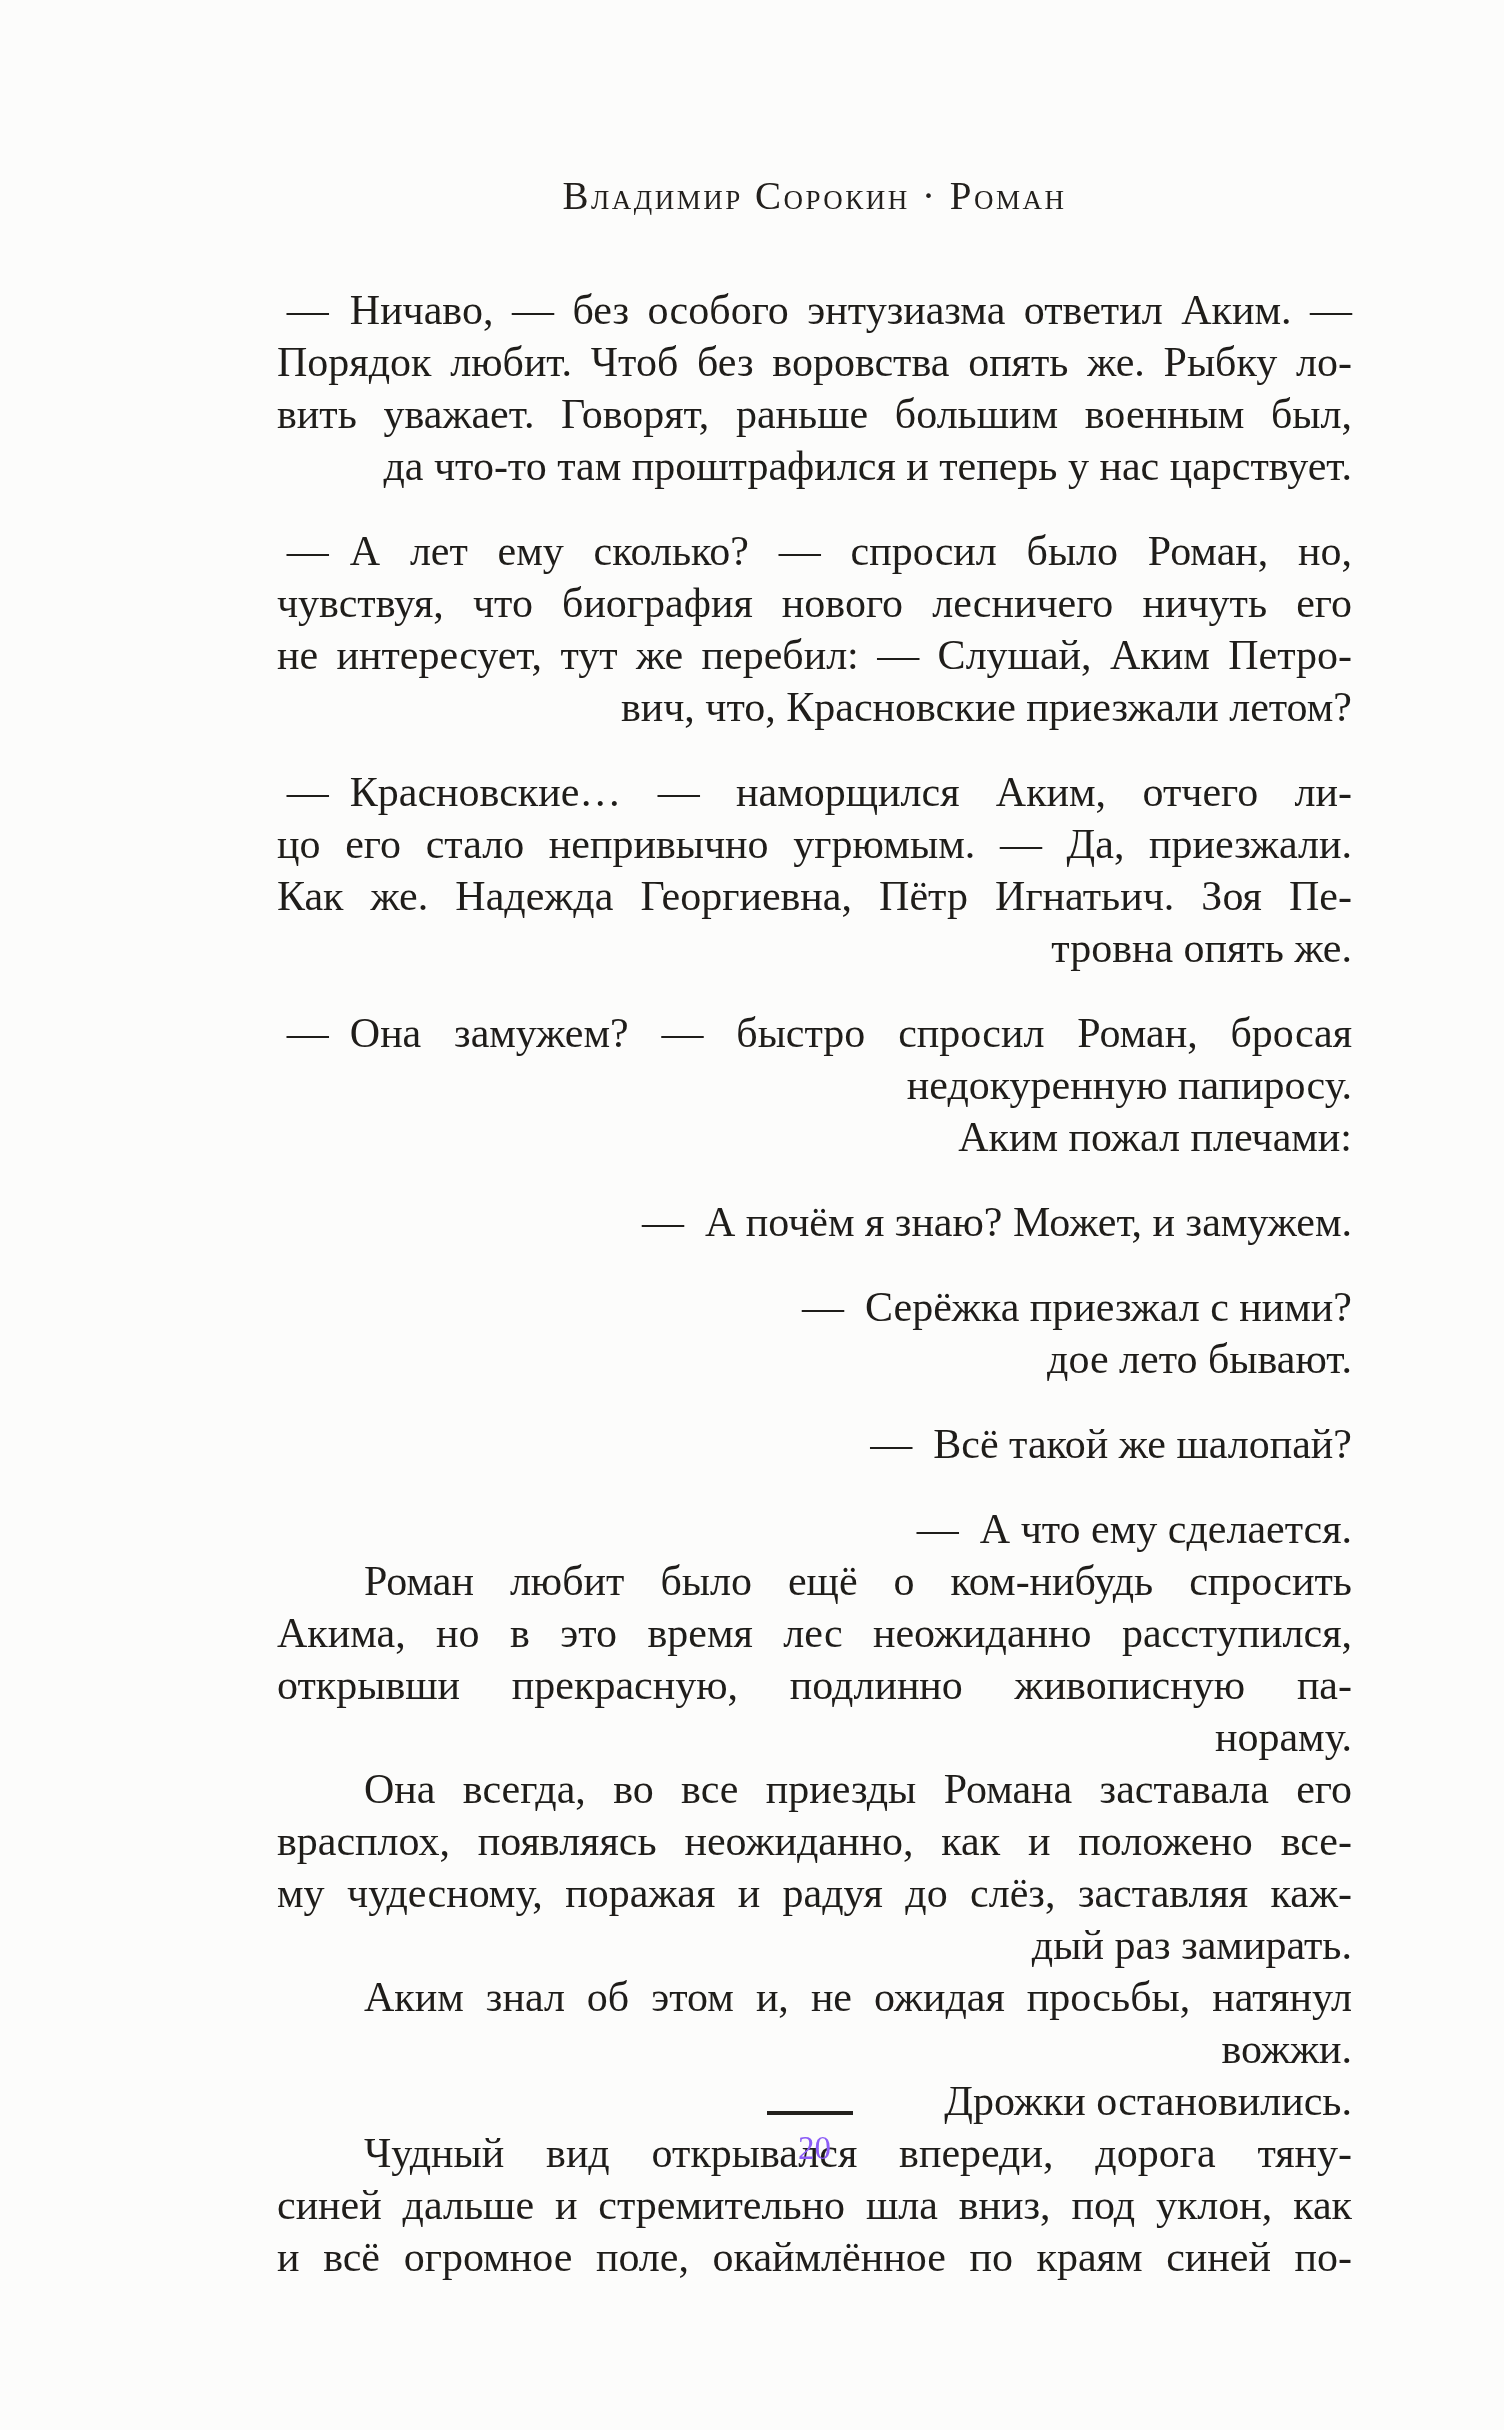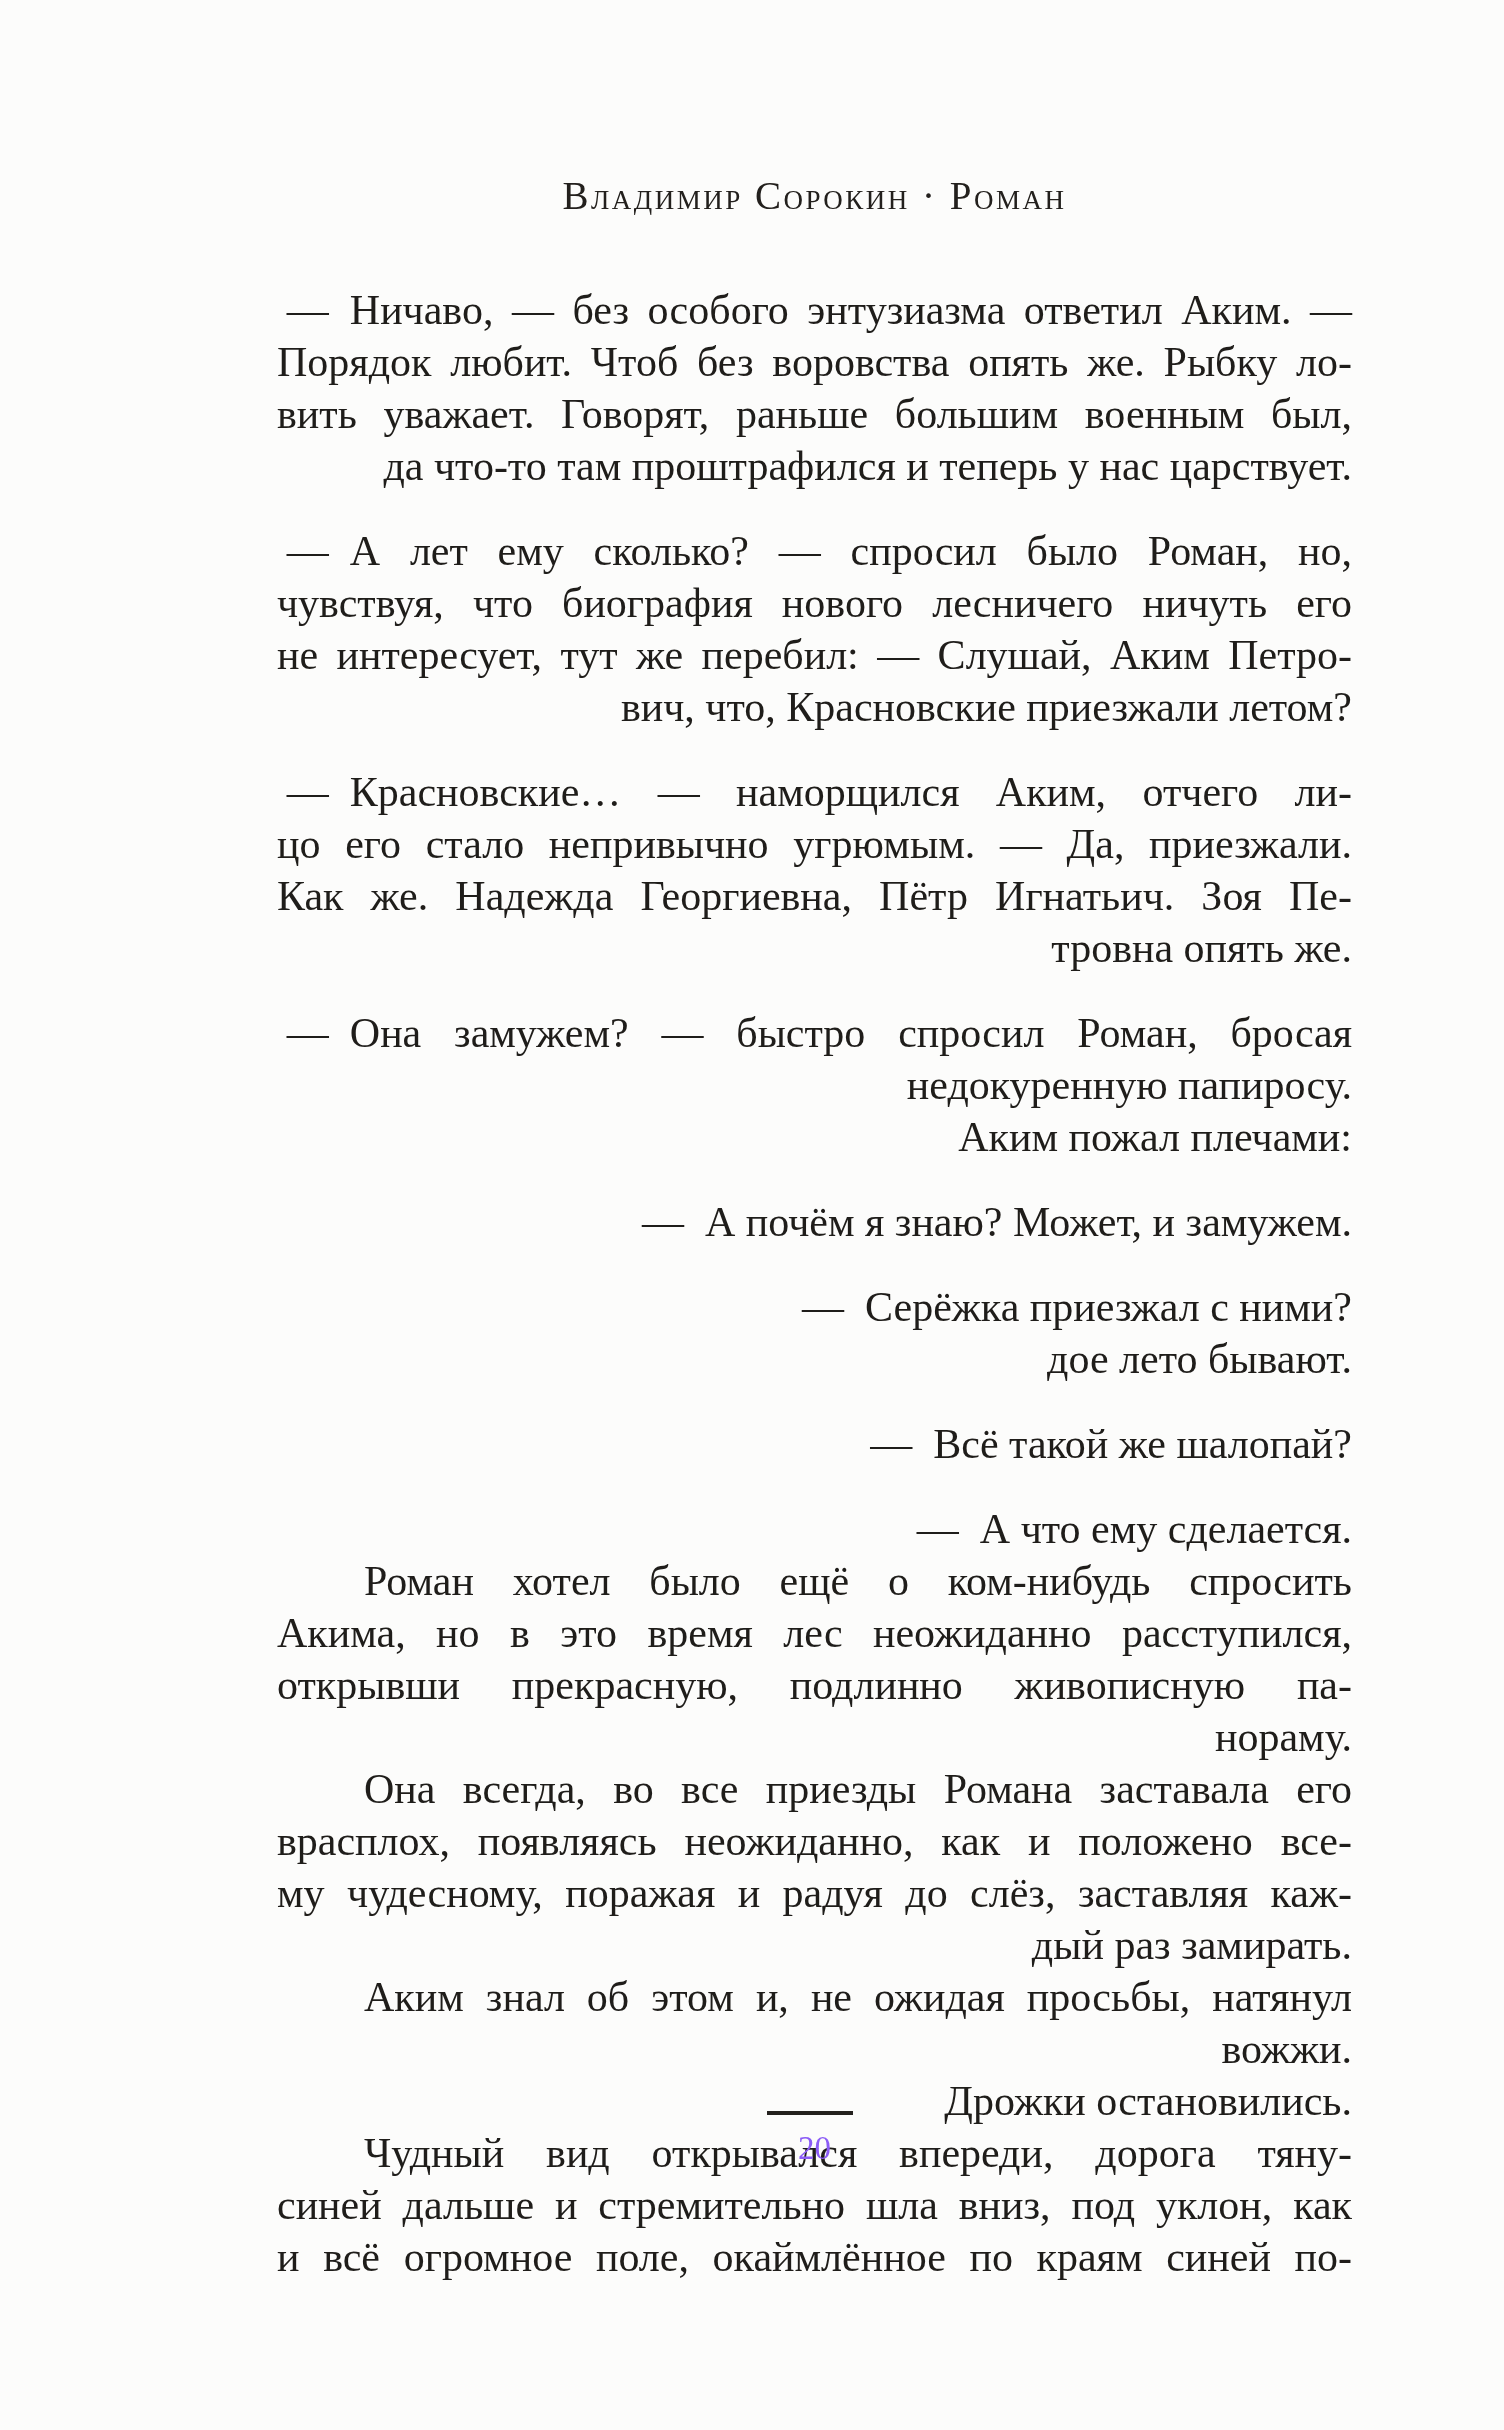--- a/index.html
+++ b/index.html
@@ -93,21 +93,21 @@
       <div class="line j">Как же. Надежда Георгиевна, Пётр Игнатьич. Зоя Пе-</div>
       <div class="line">тровна опять же.</div>
       <div class="line j dash">— Она замужем? — быстро спросил Роман, бросая</div>
       <div class="line">недокуренную папиросу.</div>
       <div class="line para">Аким пожал плечами:</div>
       <div class="line dash">— А почём я знаю? Может, и замужем.</div>
       <div class="line dash">— Серёжка приезжал с ними?</div>
       <div class="line">дое лето бывают.</div>
       <div class="line dash">— Всё такой же шалопай?</div>
       <div class="line dash">— А что ему сделается.</div>
-      <div class="line j para">Роман хотел было ещё о ком-нибудь спросить</div>
+      <div class="line j para">Роман любит было ещё о ком-нибудь спросить</div>
       <div class="line j">Акима, но в это время лес неожиданно расступился,</div>
       <div class="line j">открывши прекрасную, подлинно живописную па-</div>
       <div class="line">нораму.</div>
       <div class="line j para">Она всегда, во все приезды Романа заставала его</div>
       <div class="line j">врасплох, появляясь неожиданно, как и положено все-</div>
       <div class="line j">му чудесному, поражая и радуя до слёз, заставляя каж-</div>
       <div class="line">дый раз замирать.</div>
       <div class="line j para">Аким знал об этом и, не ожидая просьбы, натянул</div>
       <div class="line">вожжи.</div>
       <div class="line para">Дрожки остановились.</div>

